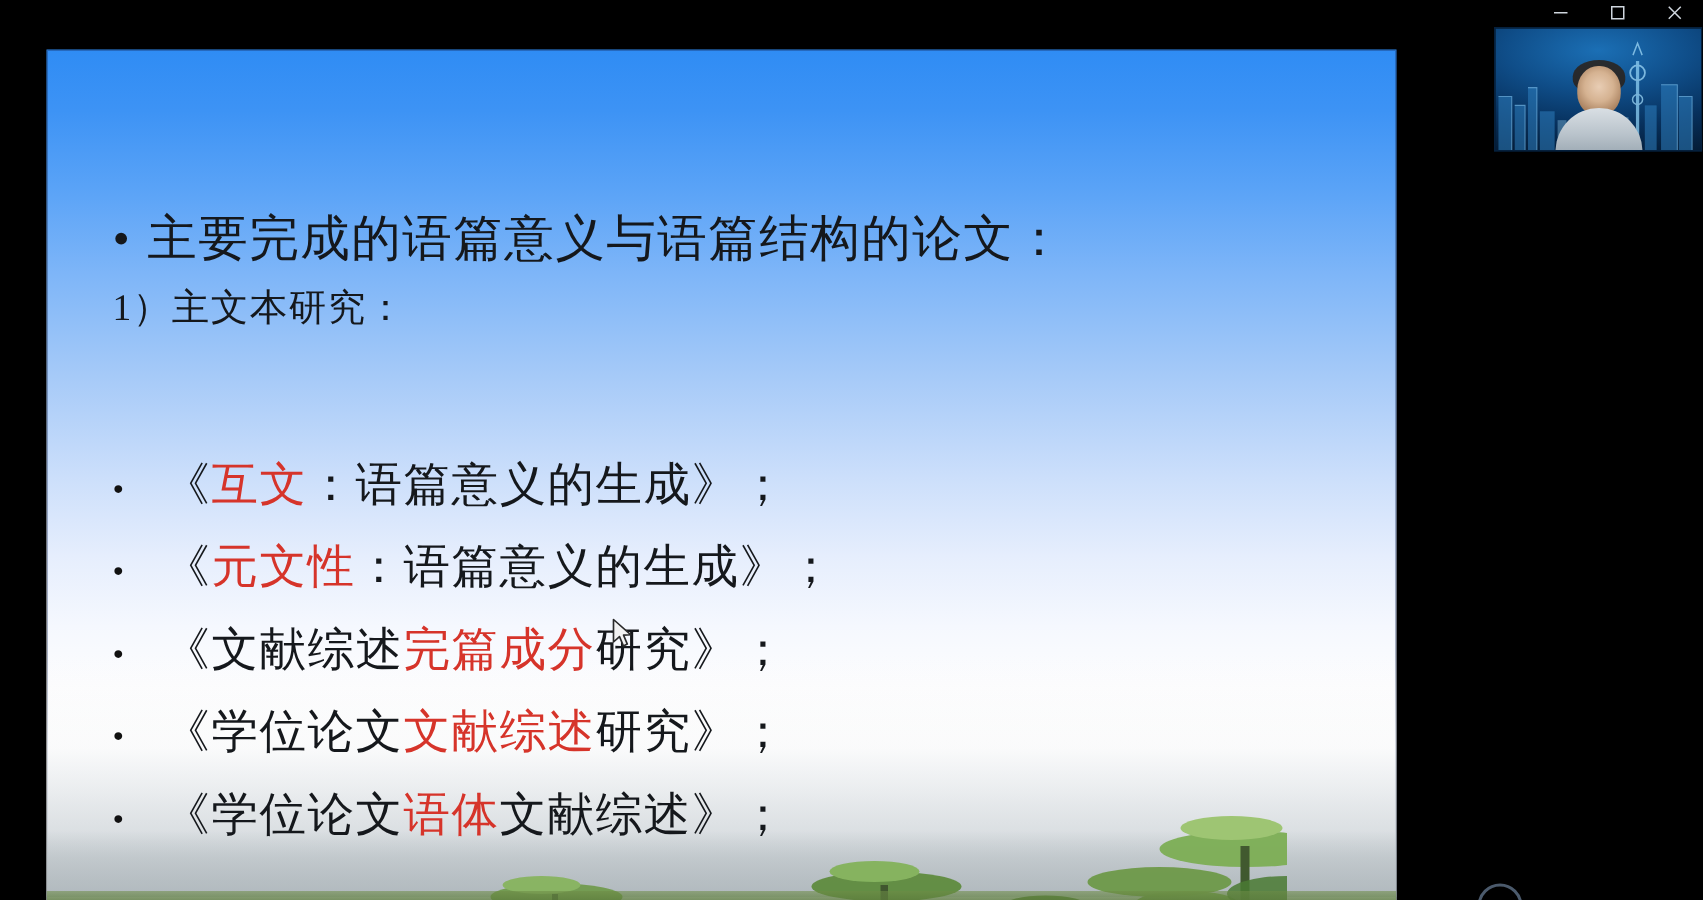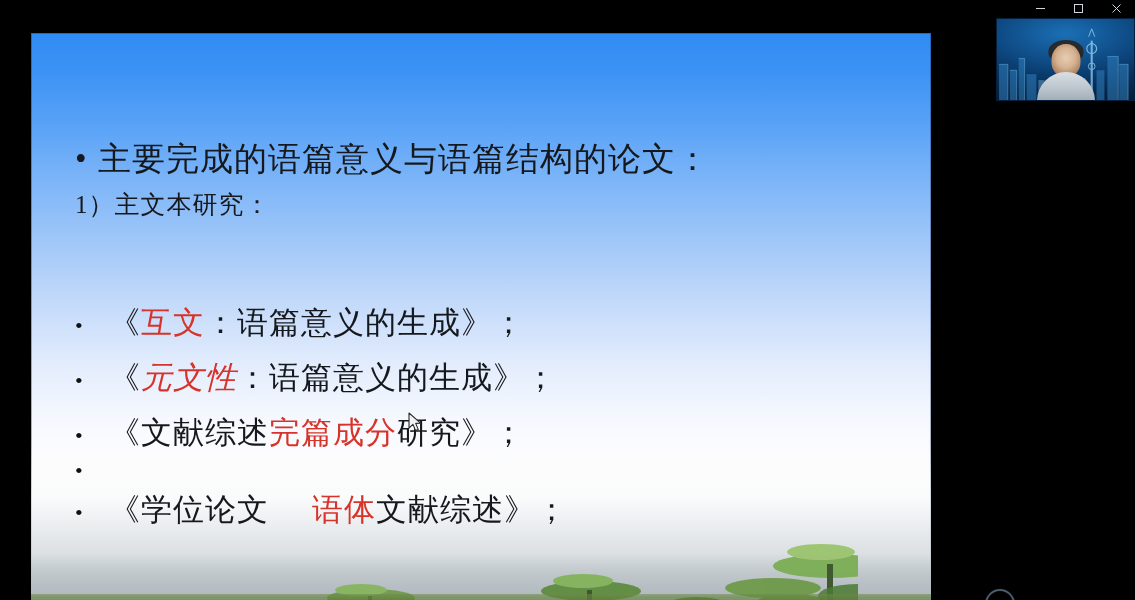--- a/index.html
+++ b/index.html
@@ -350,32 +350,33 @@
         <span>1）主文本研究：</span>
       </div>
 
       <ul class="items" id="item-list">
           <li>
             <span class="bullet">•</span>
             <span><span>《</span><span class="hl" style="color: rgb(214, 52, 42); margin-top: 10px;">互文</span><span>：语篇意义的生成》；</span></span>
           </li>
           <li>
             <span class="bullet">•</span>
-            <span><span>《</span><span class="hl" style="color: rgb(214, 52, 42); font-style: italic;">元文性</span><span>：语篇意义的生成》；</span></span>
+            <span><span>《</span><span class="hl" style="color: rgb(214, 52, 42);">元文性</span><span>：语篇意义的生成》；</span></span>
           </li>
           <li>
             <span class="bullet">•</span>
             <span><span>《文献综述</span><span class="hl" style="color: rgb(214, 52, 42);">完篇成分</span><span>研究》；</span></span>
           </li>
           <li>
             <span class="bullet">•</span>
+            <span><span>《学位论文</span><span class="hl" style="color: rgb(214, 52, 42);">文献综述</span><span>研究》；</span></span>
           </li>
           <li>
             <span class="bullet">•</span>
-            <span><span>《学位论文</span><span class="hl" style="color: rgb(214, 52, 42); margin-left: 43px;">语体</span><span>文献综述》；</span></span>
+            <span><span>《学位论文</span><span class="hl" style="color: rgb(214, 52, 42);">语体</span><span>文献综述》；</span></span>
           </li>
         </ul>
 
     </div>
   </div>
 
   <svg id="cursor" viewBox="0 0 16 22">
     <path d="M1 1 L1 16 L5 12.4 L7.6 18.6 L10.2 17.4 L7.7 11.4 L12.6 11.2 Z" fill="#f2f2f2" stroke="#2a2a2a" stroke-width="1.1" stroke-linejoin="round"></path>
   </svg>
 

